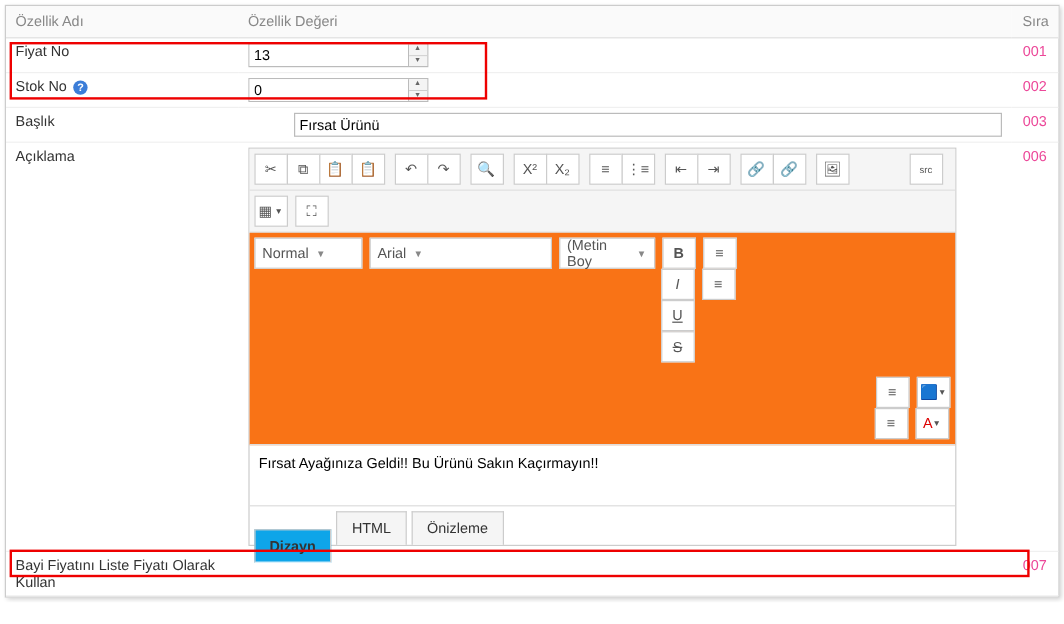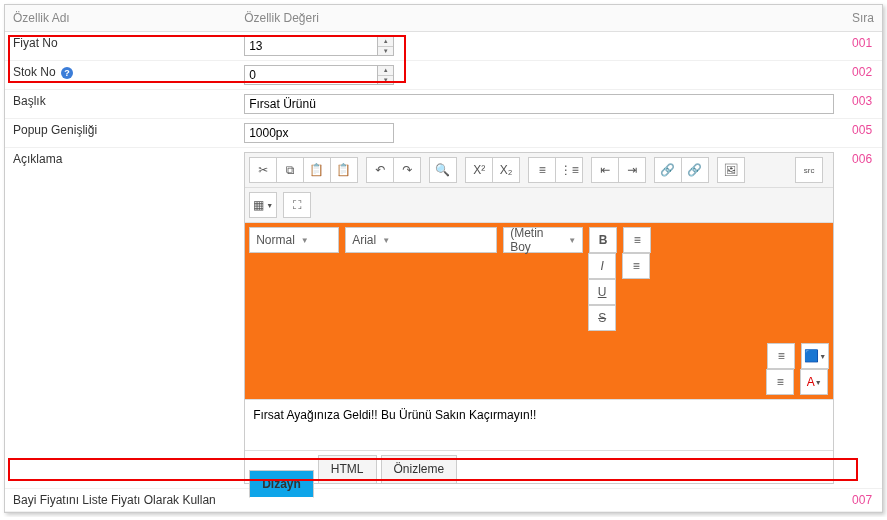--- a/index.html
+++ b/index.html
@@ -69,20 +69,21 @@
     cursor: pointer;
     background: #f4f4f4;
   }
   .spin .stepper span:first-child { border-bottom: 1px solid #ccc; }
 
   input.text {
     border: 1px solid #bbb;
     padding: 2px 4px;
     font-size: 12px;
     height: 20px;
+    margin-left: 38px;
   }
   input.w150 { width: 150px; }
   input.wfull { width: 590px; }
 
   .help-icon {
     display: inline-block;
     width: 12px; height: 12px;
     border-radius: 50%;
     background: #3b7dd8;
     color: #fff;
@@ -239,25 +240,20 @@
                   <span>▼</span>
                 </div>
         </div>
       </td>
       <td class="sira">002</td>
     </tr>
     <tr>
       <td class="label">Başlık</td>
       <td class="value"><input class="text wfull" value="Fırsat Ürünü" style=""></td>
       <td class="sira">003</td>
-    </tr>
-    <tr>
-      <td class="label">Popup Genişliği</td>
-      <td class="value"><input class="text w150" value="1000px" style=""></td>
-      <td class="sira">005</td>
     </tr>
     <tr>
       <td class="label">Açıklama</td>
       <td class="value">
         <div class="editor">
           <div class="toolbar">
             <div class="grp">
               <div class="tbtn">✂</div>
               <div class="tbtn">⧉</div>
               <div class="tbtn">📋</div>

